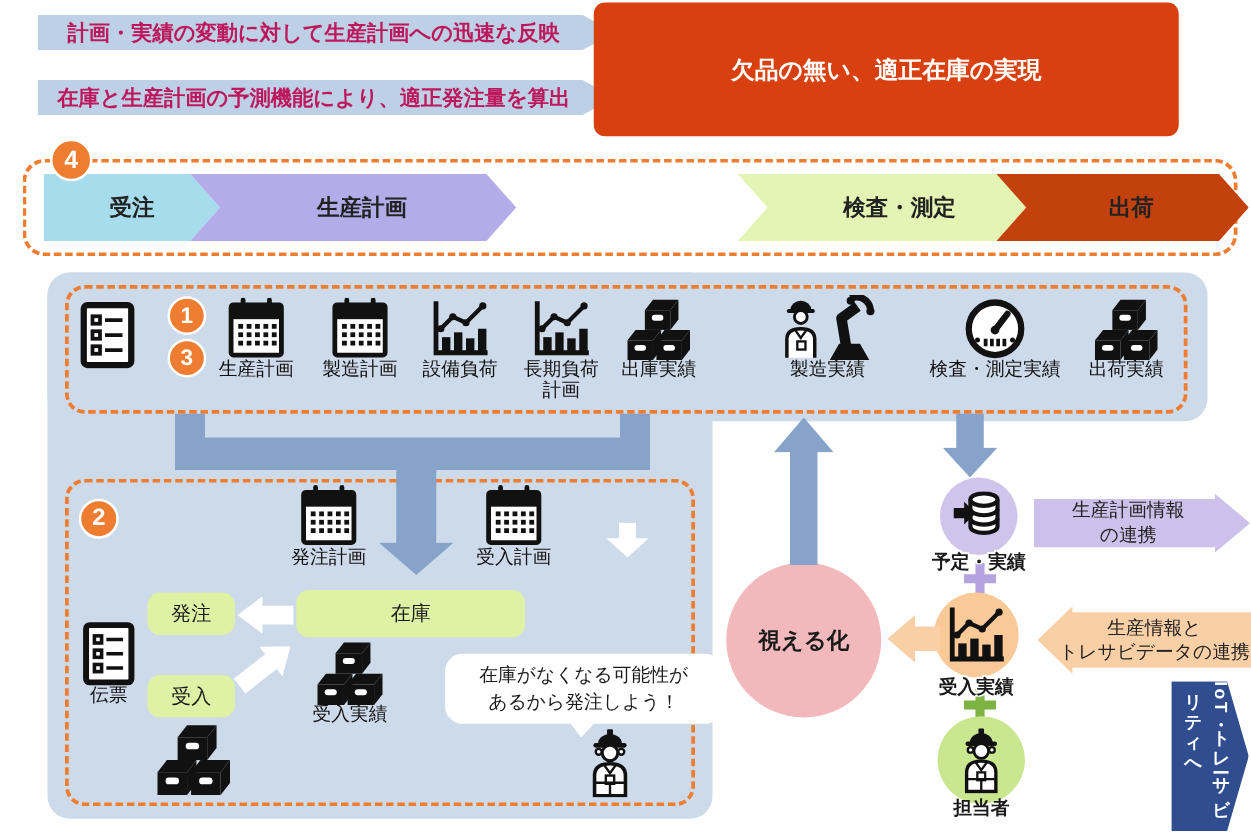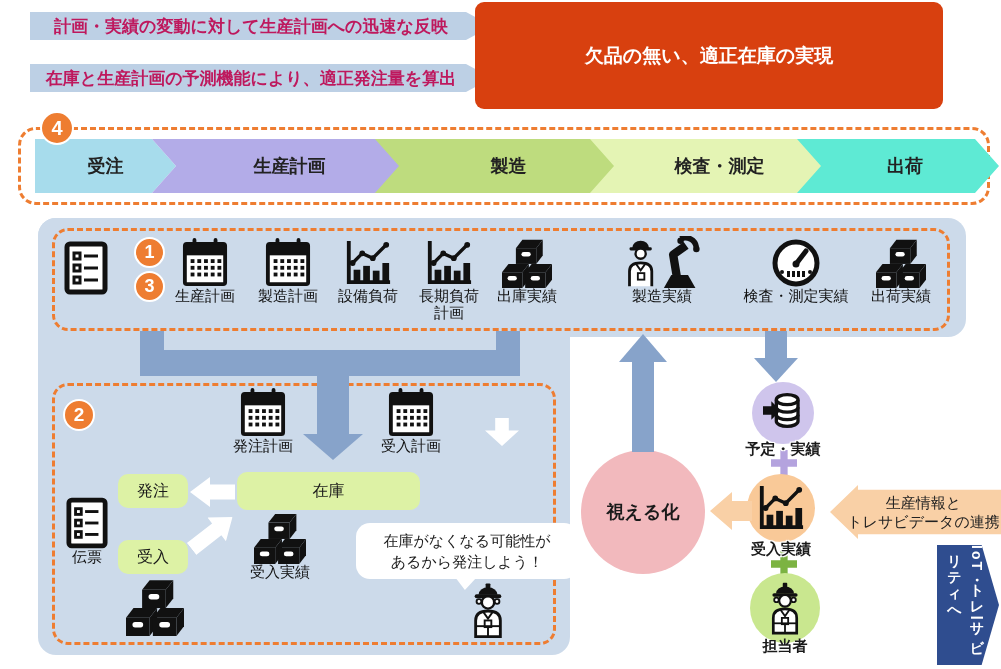--- a/index.html
+++ b/index.html
@@ -180,27 +180,24 @@
   <div class="abs flowbox" style="left:18px;top:127px;width:966px;height:72px;"></div>
   <div class="abs badge" style="left: 40px; top: 111px; width: 34px; height: 34px; font-size: 20px; background: rgb(238, 125, 49);">
     <span>4</span>
   </div>
   <div class="abs ctr chev chev-first" style="left: 35px; width: 141px; background: rgb(167, 220, 236);">
       <span>受注</span>
     </div>
   <div class="abs ctr chev chev-mid" style="left: 152px; width: 247px; background: rgb(179, 172, 232);">
       <span>生産計画</span>
     </div>
-  <div class="abs ctr chev chev-mid" style="left: 375px; width: 239px; background: rgb(190, 220, 126);">
-      <span>製造</span>
-    </div>
   <div class="abs ctr chev chev-mid" style="left: 590px; width: 231px; background: rgb(228, 244, 180);">
       <span>検査・測定</span>
     </div>
-  <div class="abs ctr chev chev-mid" style="left: 797px; width: 188px; background: #5eead4;">
+  <div class="abs ctr chev chev-mid" style="left: 797px; width: 188px; background: #c2410c;">
       <span>出荷</span>
     </div>
 
   <div class="abs zone" style="left: 38px; top: 218px; width: 928px; height: 119px; background: rgb(204, 218, 234);"></div>
   <div class="abs zone" style="left: 38px; top: 218px; width: 532px; height: 437px; background: rgb(204, 218, 234);"></div>
 
   <div class="abs conn" style="left: 140px; top: 331px; width: 24px; height: 22px; background: rgb(135, 163, 202);"></div>
   <div class="abs conn" style="left: 496px; top: 331px; width: 24px; height: 22px; background: rgb(135, 163, 202);"></div>
   <div class="abs conn" style="left: 140px; top: 350px; width: 380px; height: 26px; background: rgb(135, 163, 202);"></div>
   <div class="abs conn" style="left: 317px; top: 374px; width: 32px; height: 62px; background: rgb(135, 163, 202);"></div>
@@ -351,20 +348,23 @@
   <div class="abs vlabel halo" style="left:741px;top:540px;width:80px;"><span>受入実績</span></div>
   <div class="abs plus" style="left: 771px; top: 551px; width: 26px; height: 26px; background: rgb(124, 179, 66);"></div>
 
   <div class="abs ctr circle" style="left: 750px; top: 573px; width: 70px; height: 70px; background: rgb(201, 231, 143);">
     <svg width="36" height="54">
         <use href="#i-worker"></use>
       </svg>
   </div>
   <div class="abs vlabel" style="left:755px;top:637px;width:60px;"><span>担当者</span></div>
 
+  <div class="abs ctr arr-right" style="left: 827px; top: 395px; width: 173px; height: 47px; background: rgb(205, 192, 234);">
+    <span style="padding-right:22px;"><span>生産計画情報</span><br><span>の連携</span></span>
+  </div>
   <div class="abs ctr arr-left" style="left: 830px; top: 485px; width: 171px; height: 54px; background: rgb(249, 208, 166);">
     <span style="padding-left:16px;"><span>生産情報と</span><br><span>トレサビデータの連携</span></span>
   </div>
   <div class="abs arr-left-sm" style="left: 710px; top: 492px; width: 42px; height: 38px; background: rgb(249, 208, 166);"></div>
 
   <div class="abs iot" style="left: 937px; top: 545px; width: 62px; height: 120px; background: rgb(47, 77, 143);">
     <span>IoT・トレーサビリティへ</span>
   </div>
 
 </div>

